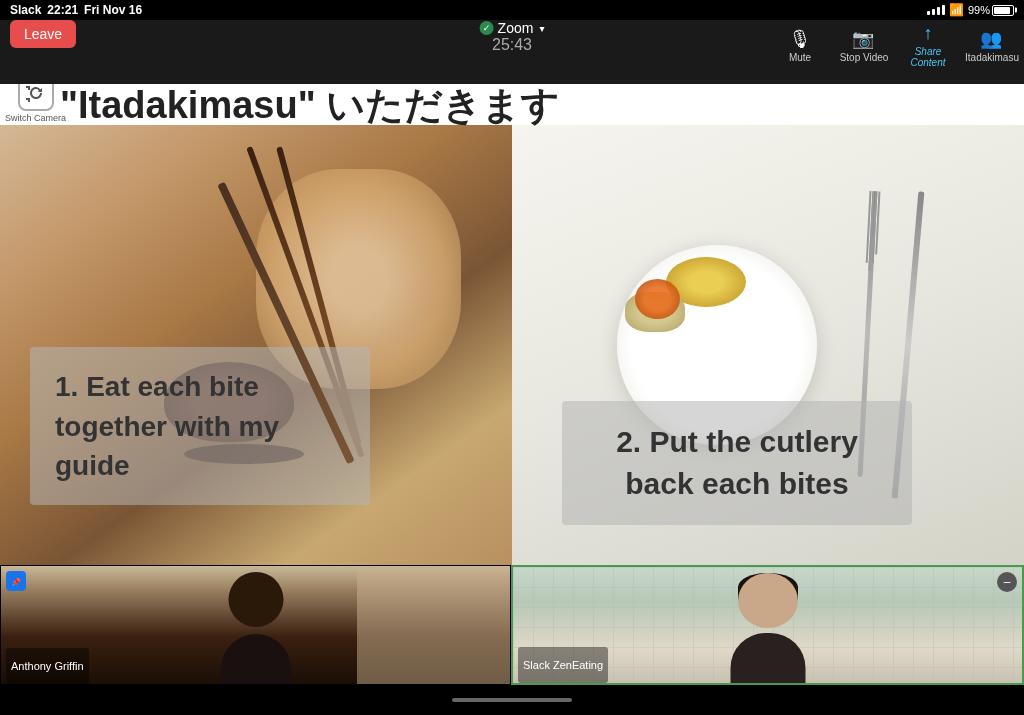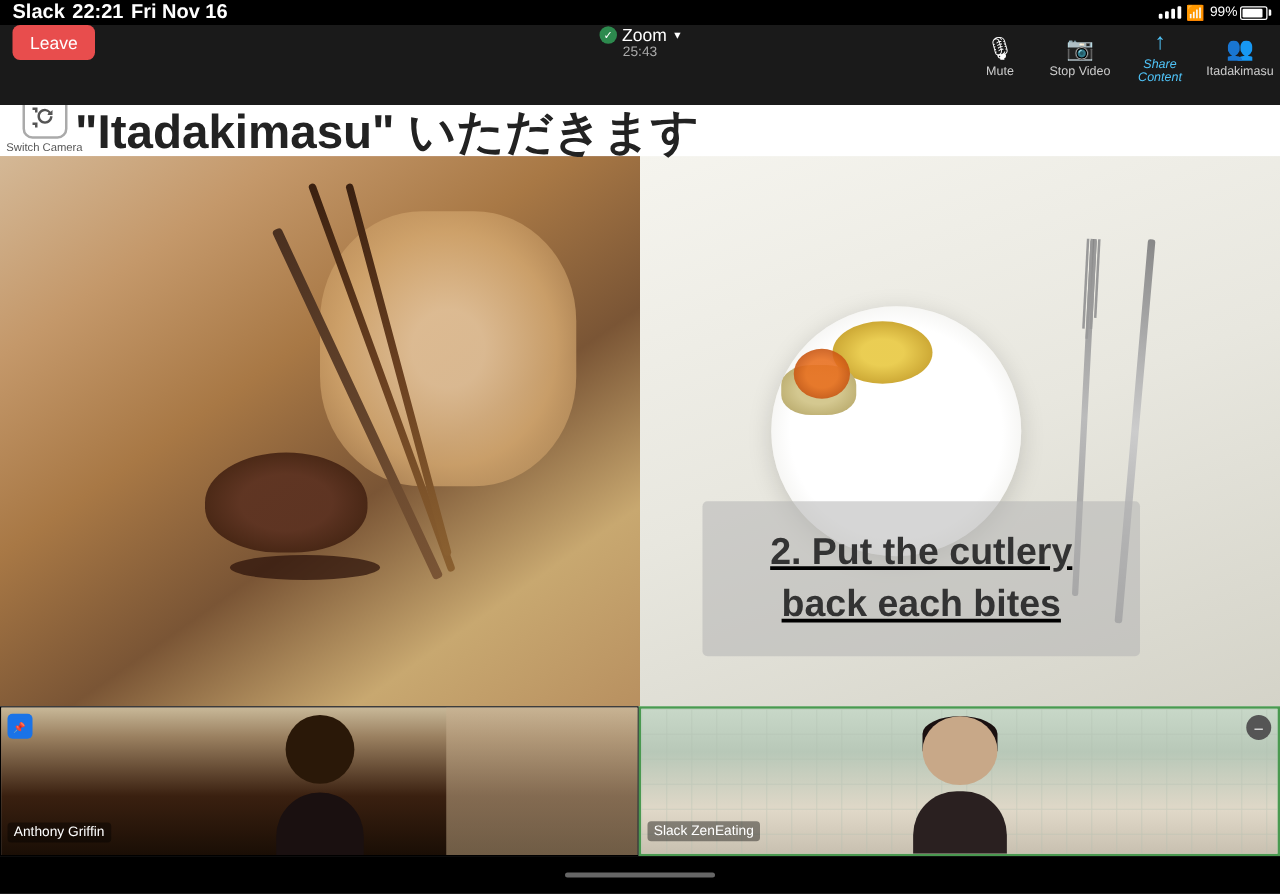--- a/index.html
+++ b/index.html
@@ -19,21 +19,21 @@
       height: 20px;
       background: #000;
       display: flex;
       align-items: center;
       justify-content: space-between;
       padding: 0 10px;
       z-index: 100;
     }
     #status-bar .left {
       display: flex; align-items: center; gap: 6px;
-      color: #fff; font-size: 16px; font-weight: 600;
+      color: #fff; font-size: 12px; font-weight: 600;
     }
     #status-bar .right {
       display: flex; align-items: center; gap: 4px;
       color: #fff; font-size: 11px;
     }
     .signal-dots { display: flex; gap: 2px; align-items: flex-end; }
     .signal-dots span {
       background: #fff; width: 3px; border-radius: 1px;
       display: inline-block;
     }
@@ -92,21 +92,21 @@
     }
     #zoom-title .zoom-name { font-size: 14px; font-weight: 500; }
     .checkmark-circle {
       width: 14px; height: 14px;
       border-radius: 50%;
       background: #2d8a4e;
       display: flex; align-items: center; justify-content: center;
       color: #fff; font-size: 9px;
     }
     .chevron-down { color: #fff; font-size: 10px; margin-left: 2px; }
-    #zoom-title .timer { color: #aaa; font-size: 11px; }
+    #zoom-title .timer { color: #aaa; font-size: 16px; }
 
     #toolbar-right {
       position: absolute;
       right: 0;
       display: flex; align-items: center; gap: 0;
     }
     .toolbar-btn {
       display: flex; flex-direction: column; align-items: center;
       justify-content: center;
       width: 64px; height: 50px;
@@ -256,21 +256,20 @@
       line-height: 1.4;
     }
 
     .text-overlay-right {
       position: absolute;
       bottom: 40px; left: 50px;
       background: rgba(180, 180, 180, 0.55);
       padding: 20px 30px;
       border-radius: 4px;
       max-width: 350px;
-      text-decoration: underline;
     }
     .text-overlay-right p {
       font-size: 30px;
       font-weight: bold;
       color: #333;
       line-height: 1.4;
       text-align: center;
     }
 
     
@@ -364,25 +363,25 @@
       background: #1a1010;
       border-radius: 50% 50% 0 0;
       position: absolute;
       top: 5%; left: 50%;
       transform: translateX(-50%);
     }
 
     
     .video-name {
       position: absolute;
-      bottom: 10px; left: 5px;
+      bottom: 0; left: 5px;
       color: #fff;
       font-size: 11px;
       background: rgba(0,0,0,0.4);
-      padding: 2px 5px;
+      padding: 12px 5px;
       border-radius: 3px;
     }
 
     
     .pin-indicator {
       position: absolute;
       top: 5px; left: 5px;
       width: 20px; height: 20px;
       background: #1a73e8;
       border-radius: 4px;
@@ -505,20 +504,23 @@
 
         <div style="position:absolute;top:10%;right:10%;width:40%;height:50%;background:radial-gradient(ellipse,#e8c8a0 20%,#d4a870 60%,#b8885050 100%);border-radius:40%;opacity:0.85;"></div>
 
         <div style="position:absolute;top:5%;left:48%;width:6px;height:75%;background:linear-gradient(180deg,#3a2010,#6a4020,#8a6030);border-radius:3px;transform:rotate(-20deg);transform-origin:top center;"></div>
 
         <div style="position:absolute;top:5%;left:54%;width:6px;height:70%;background:linear-gradient(180deg,#3a2010,#6a4020,#8a6030);border-radius:3px;transform:rotate(-15deg);transform-origin:top center;"></div>
 
         <div style="position:absolute;bottom:28%;left:32%;width:130px;height:80px;background:radial-gradient(ellipse,#5a3020 40%,#3d1e0e 80%);border-radius:50% 50% 45% 45%;opacity:0.9;"></div>
         <div style="position:absolute;bottom:23%;left:36%;width:120px;height:20px;background:#2a1008;border-radius:50%;opacity:0.7;"></div>
 
+        <div class="text-overlay-left">
+          <p>1.   Eat each bite together with my guide</p>
+        </div>
       </div>
 
       <div class="img-panel img-panel-right">
         <div style="position:absolute;top:0;left:0;right:0;bottom:0;background:linear-gradient(160deg,#f5f4ee 0%,#e8e7df 50%,#d4d3c8 100%);"></div>
 
         <div class="plate-circle"></div>
 
         <div class="food-item"></div>
         <div class="food-item2"></div>
 

